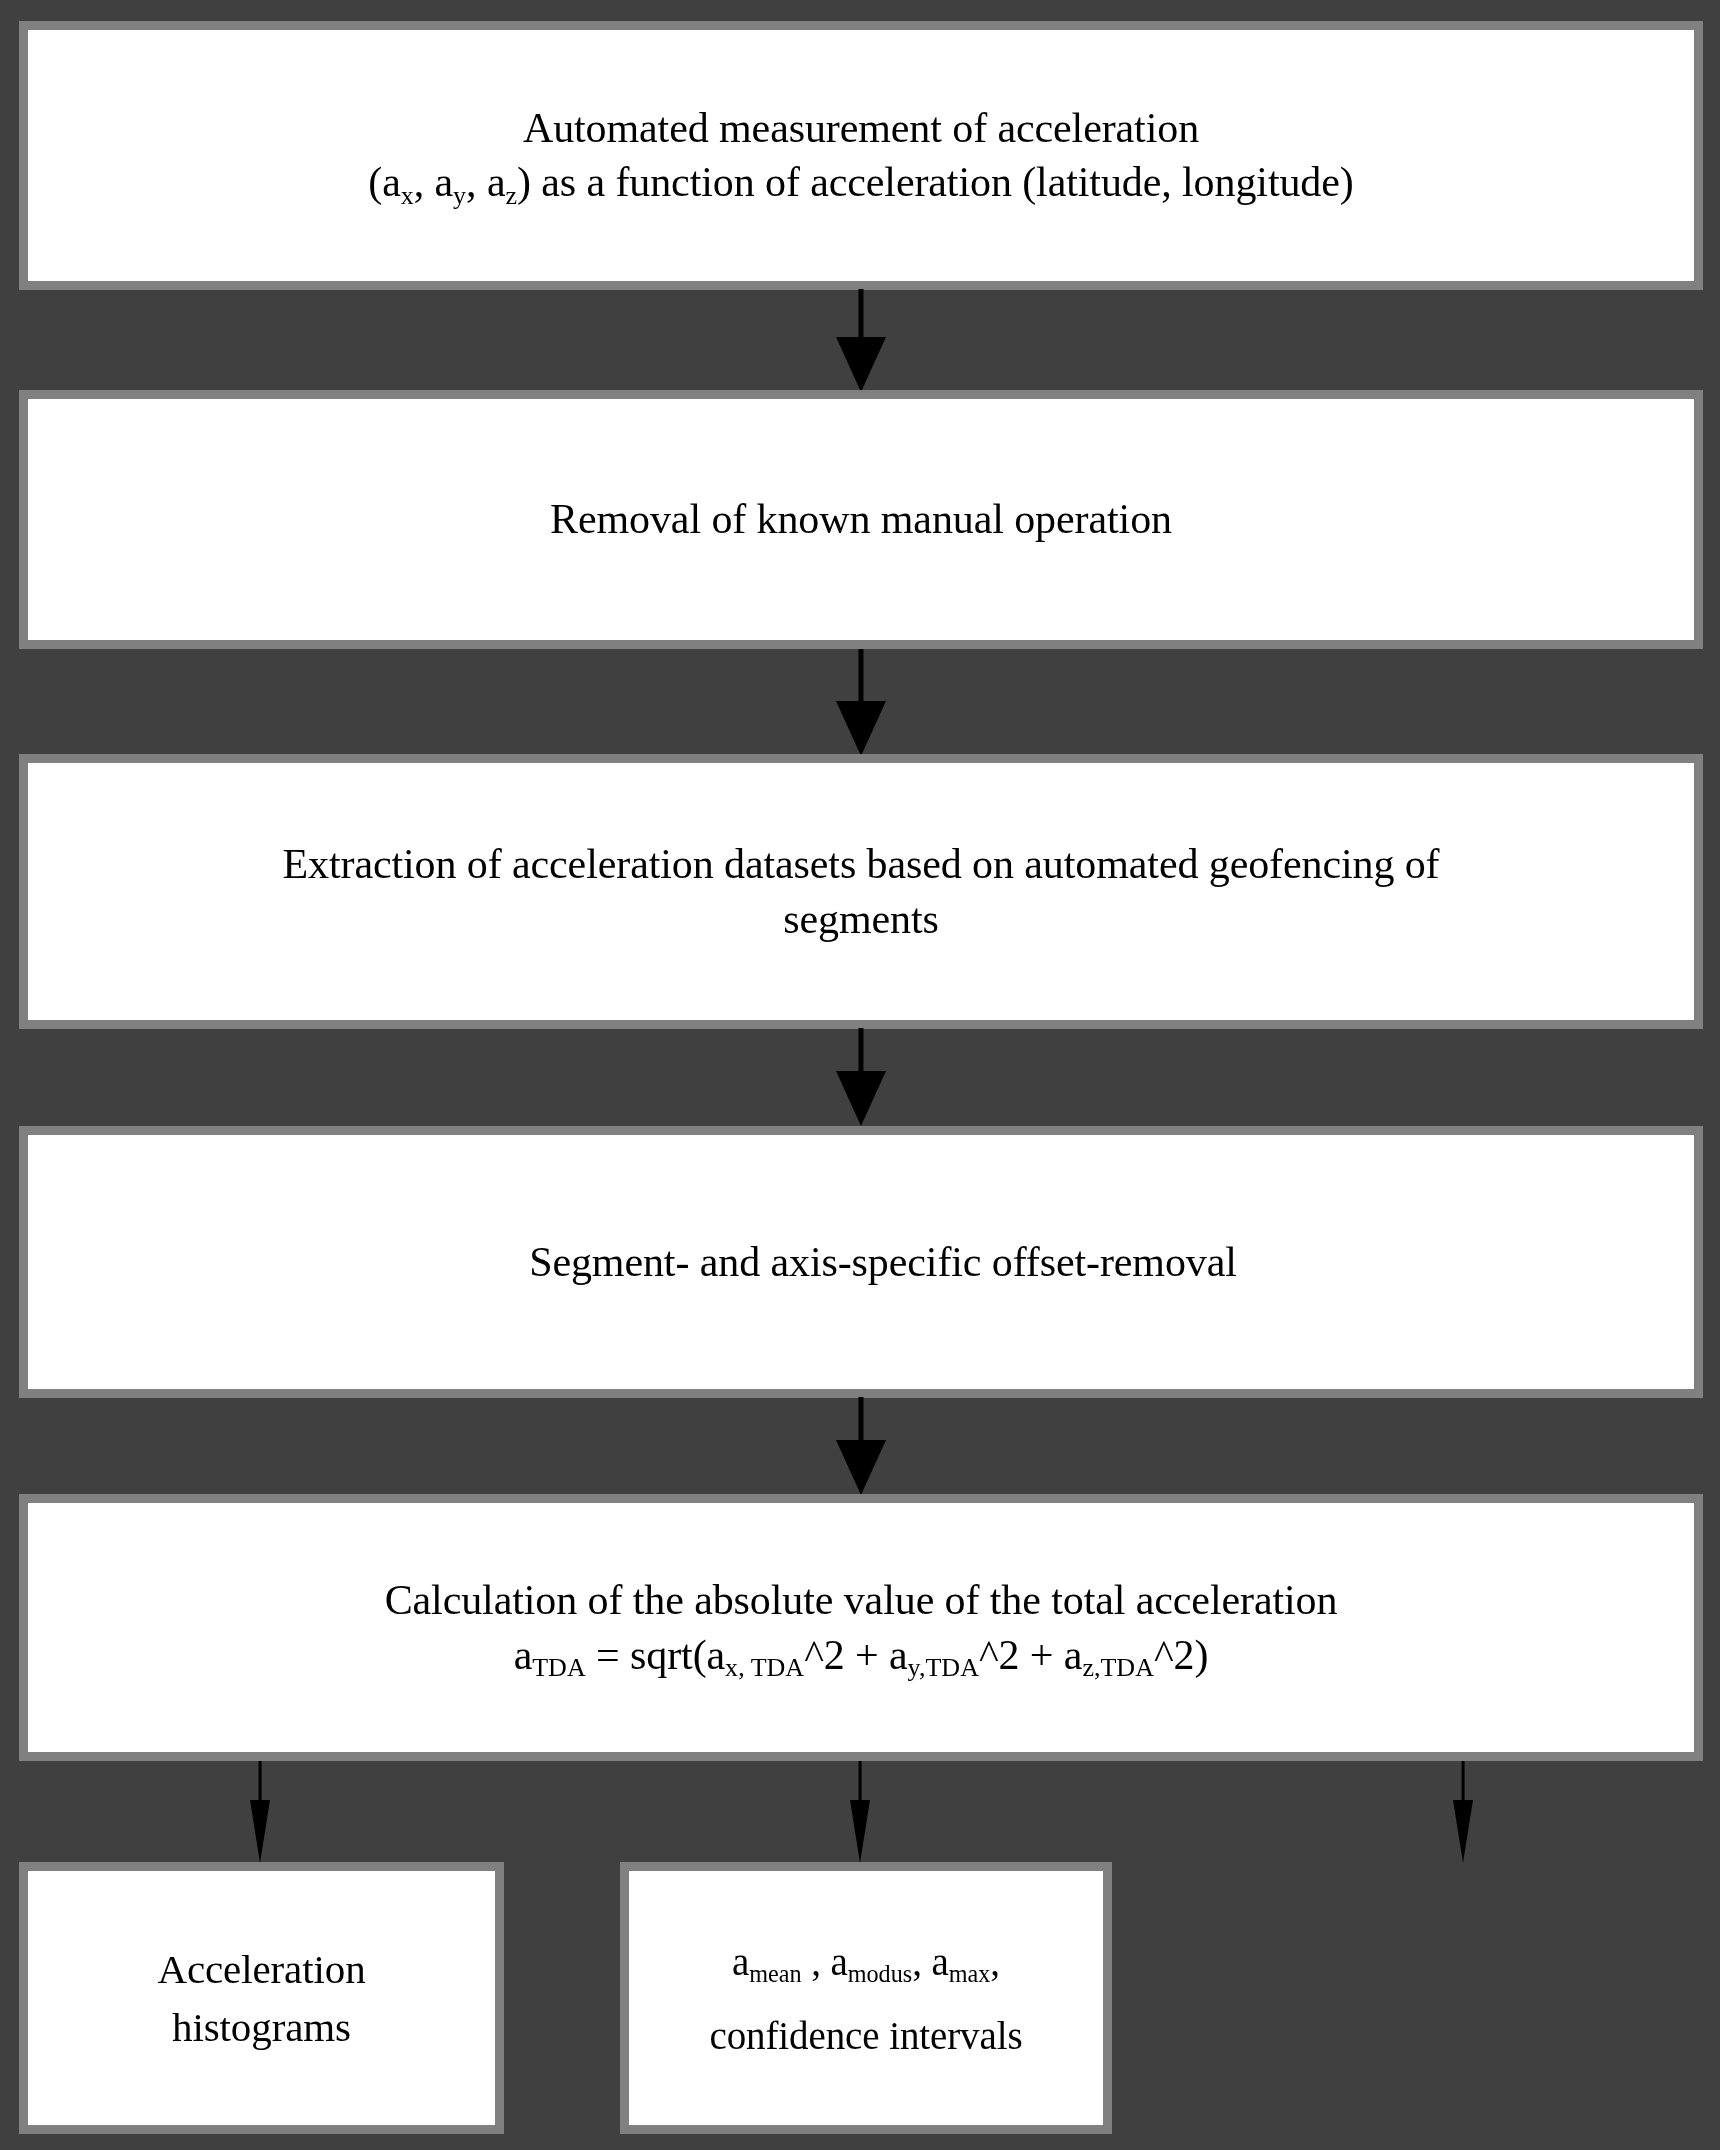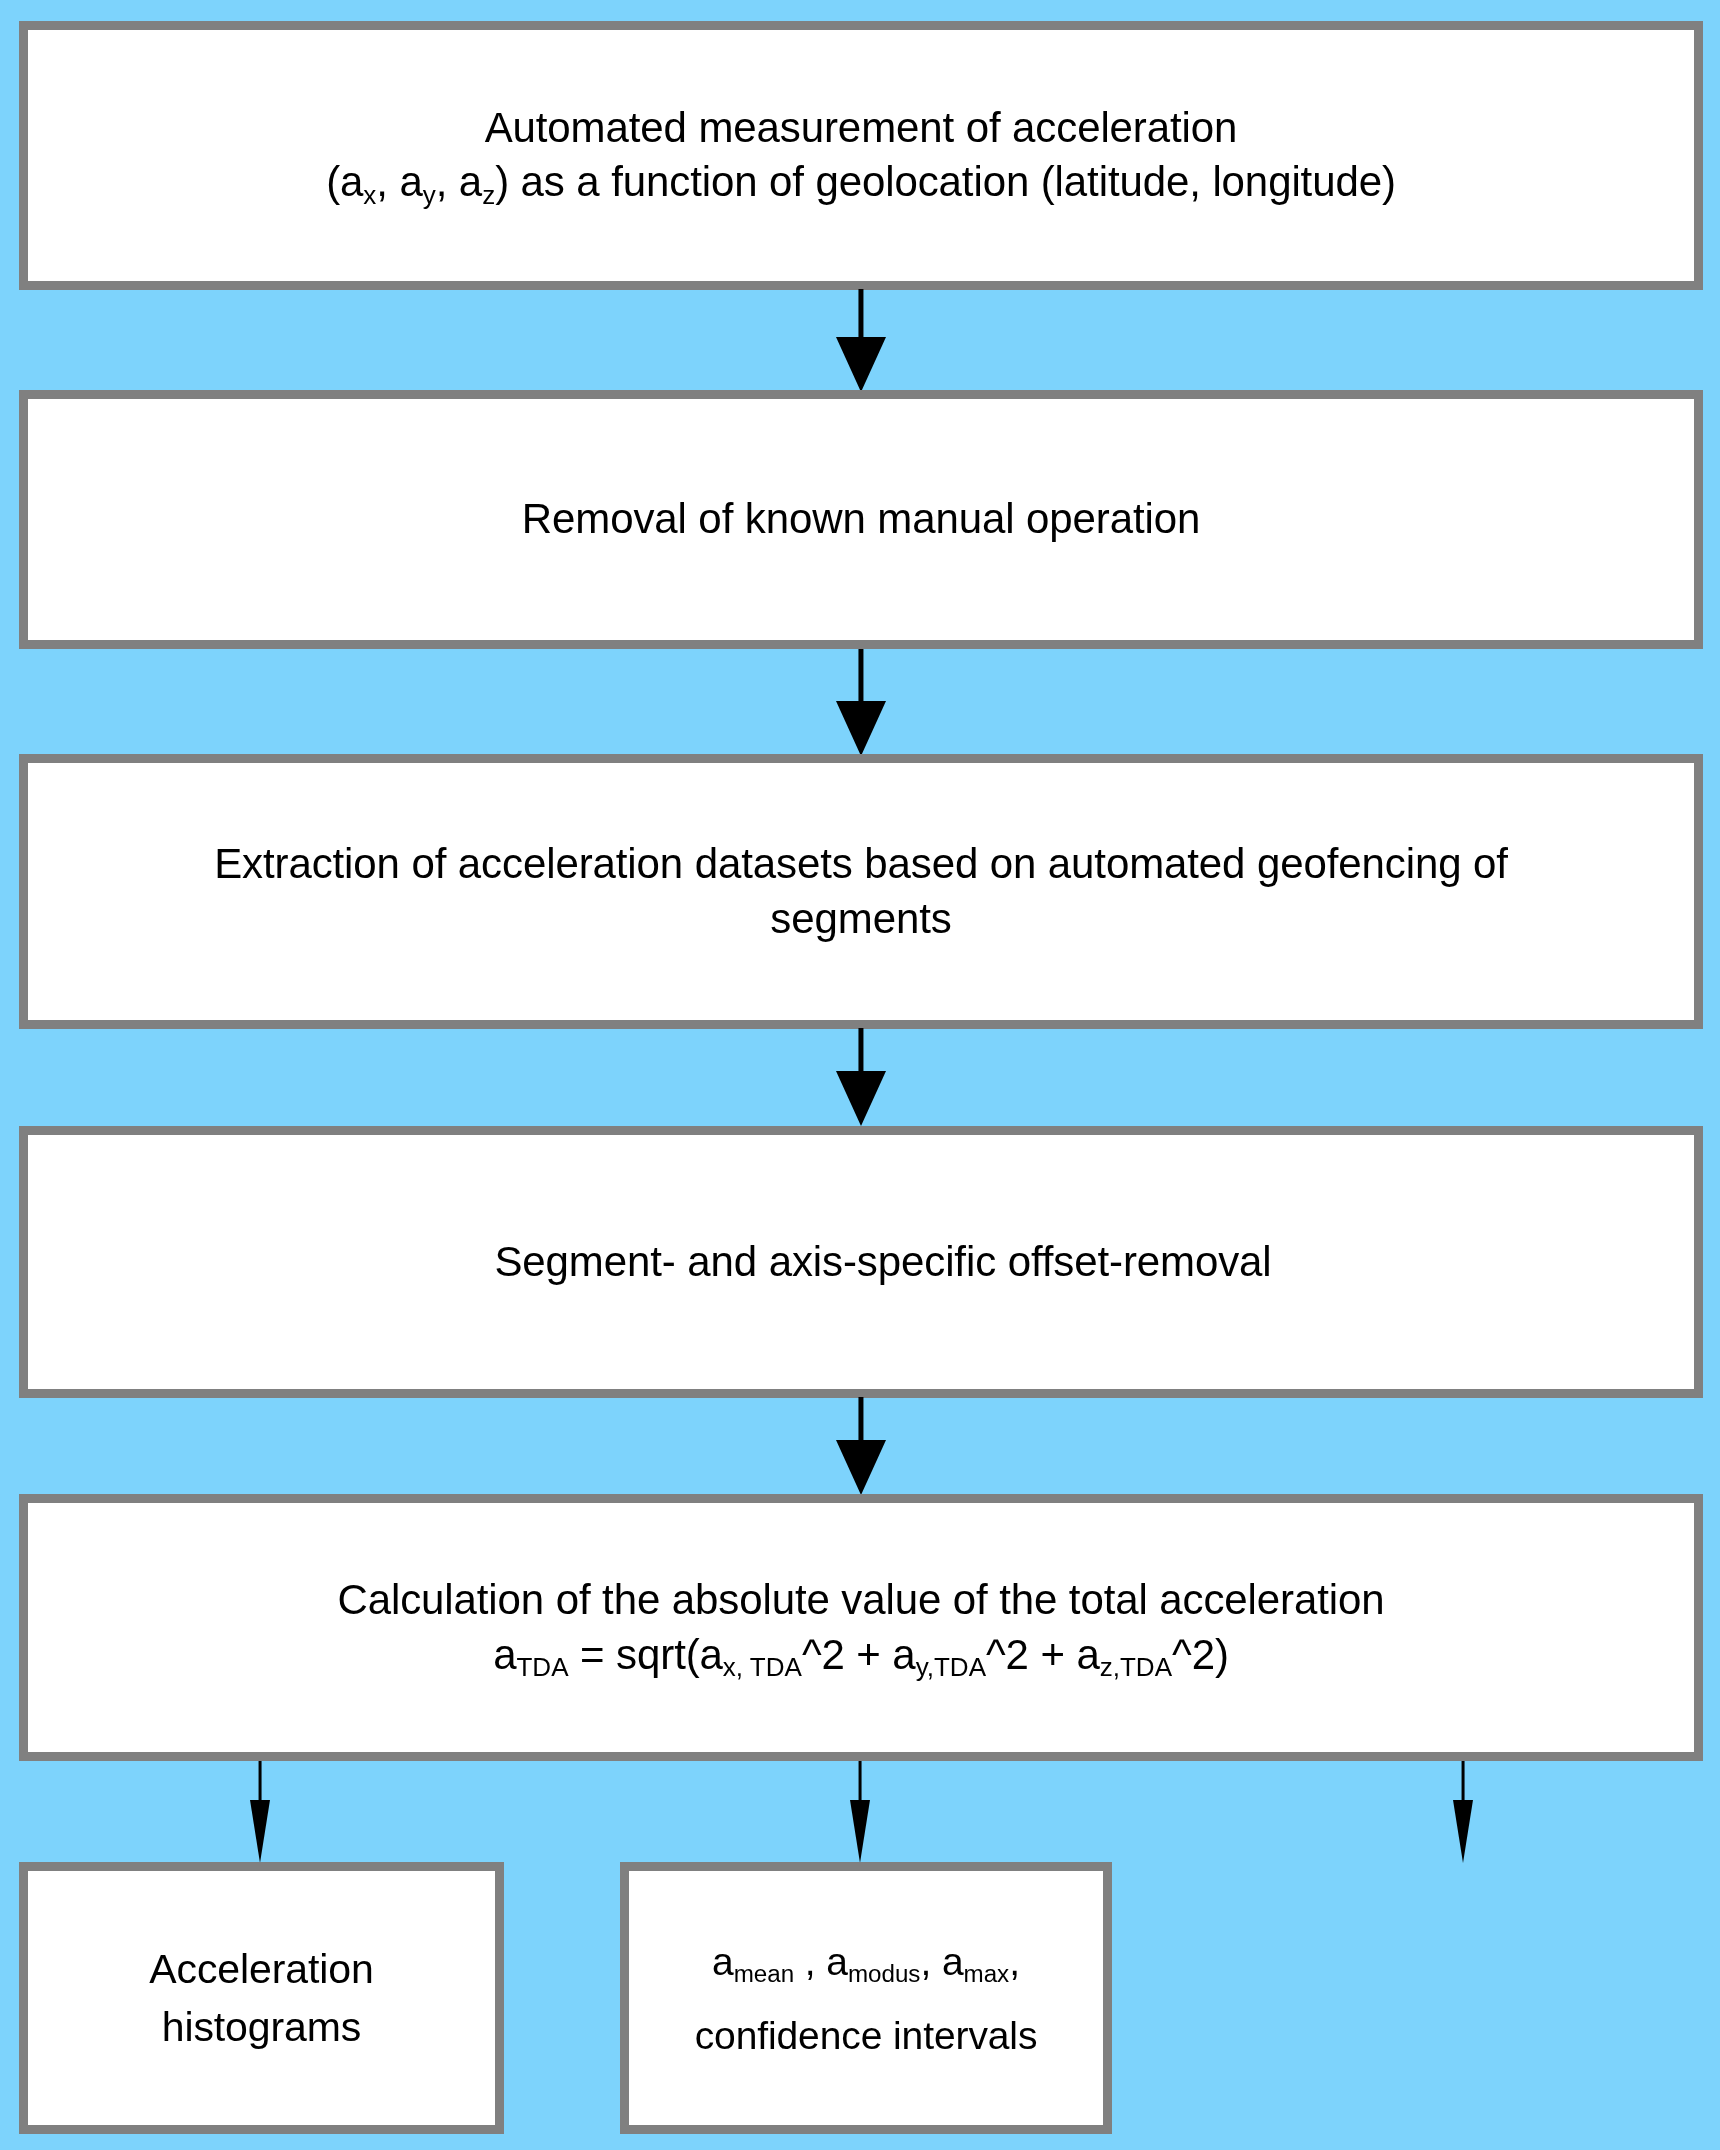--- a/index.html
+++ b/index.html
@@ -8,22 +8,23 @@
     padding: 0;
     background: #ffffff;
   }
   body {
     font-family: "Liberation Sans", sans-serif;
   }
   #canvas {
     position: relative;
     width: 1720px;
     height: 2151px;
-    background: #7dd3fc;
+    background: #404040;
     overflow: hidden;
+    font-family: Liberation Serif, serif;
   }
   .node {
     position: absolute;
     box-sizing: border-box;
     background: #ffffff;
     border: 9.1px solid #808080;
     display: flex;
     align-items: center;
     justify-content: center;
     text-align: center;
@@ -117,21 +118,21 @@
   #arrow-5 { left: 237px;  top: 1761px; height: 102px; }
   #arrow-6 { left: 837px; top: 1761px; height: 102px; }
   #arrow-7 { left: 1440px; top: 1761px; height: 102px; }
 </style>
 </head>
 <body>
 
 <div id="canvas">
 
   <div class="node" id="node-1">
-    <div class="node-text"><span>Automated measurement of acceleration</span><br><span>(a</span><sub>x</sub><span>, a</span><sub>y</sub><span>, a</span><sub>z</sub><span>) as a function of geolocation (latitude, longitude)</span></div>
+    <div class="node-text"><span>Automated measurement of acceleration</span><br><span>(a</span><sub>x</sub><span>, a</span><sub>y</sub><span>, a</span><sub>z</sub><span>) as a function of acceleration (latitude, longitude)</span></div>
   </div>
 
   <div class="arrow main" id="arrow-1">
     <div class="arrow-shaft" style="height:55px"></div>
     <div class="arrow-head"></div>
   </div>
 
   <div class="node" id="node-2">
     <div class="node-text">Removal of known manual operation</div>
   </div>

